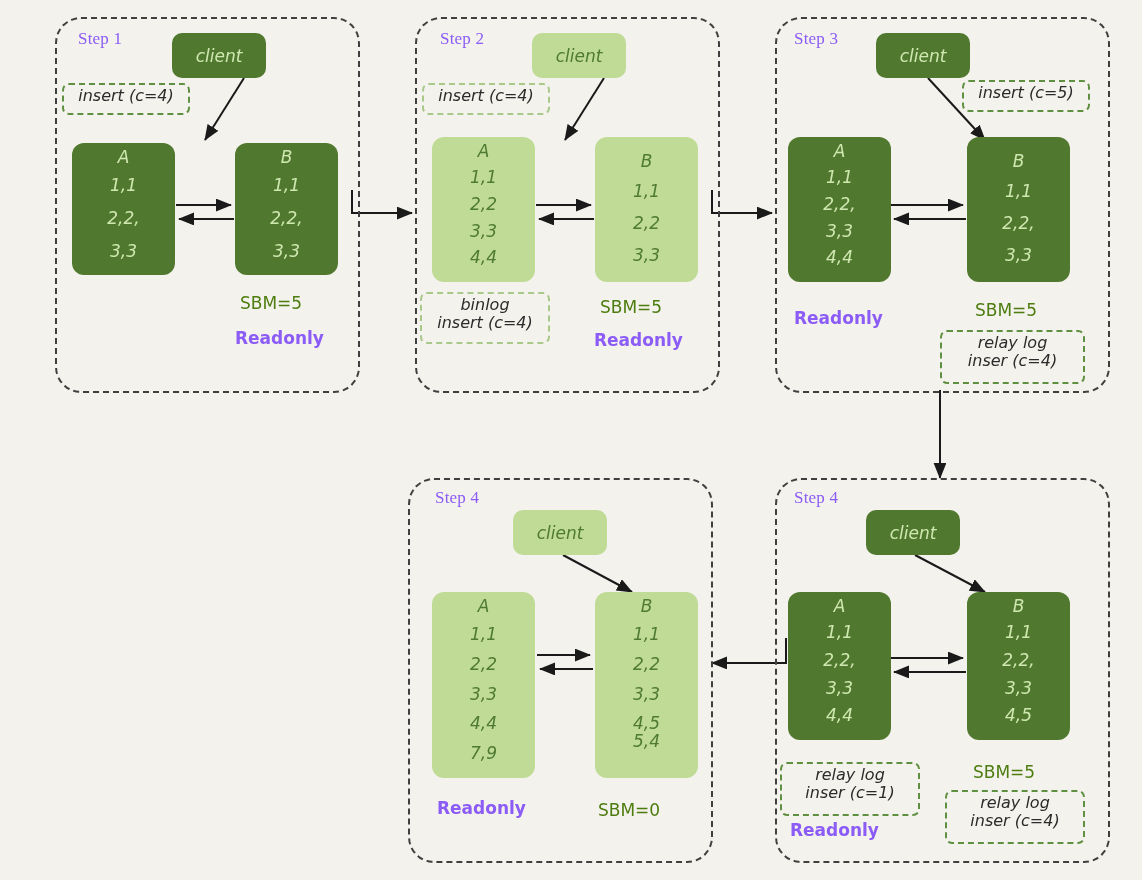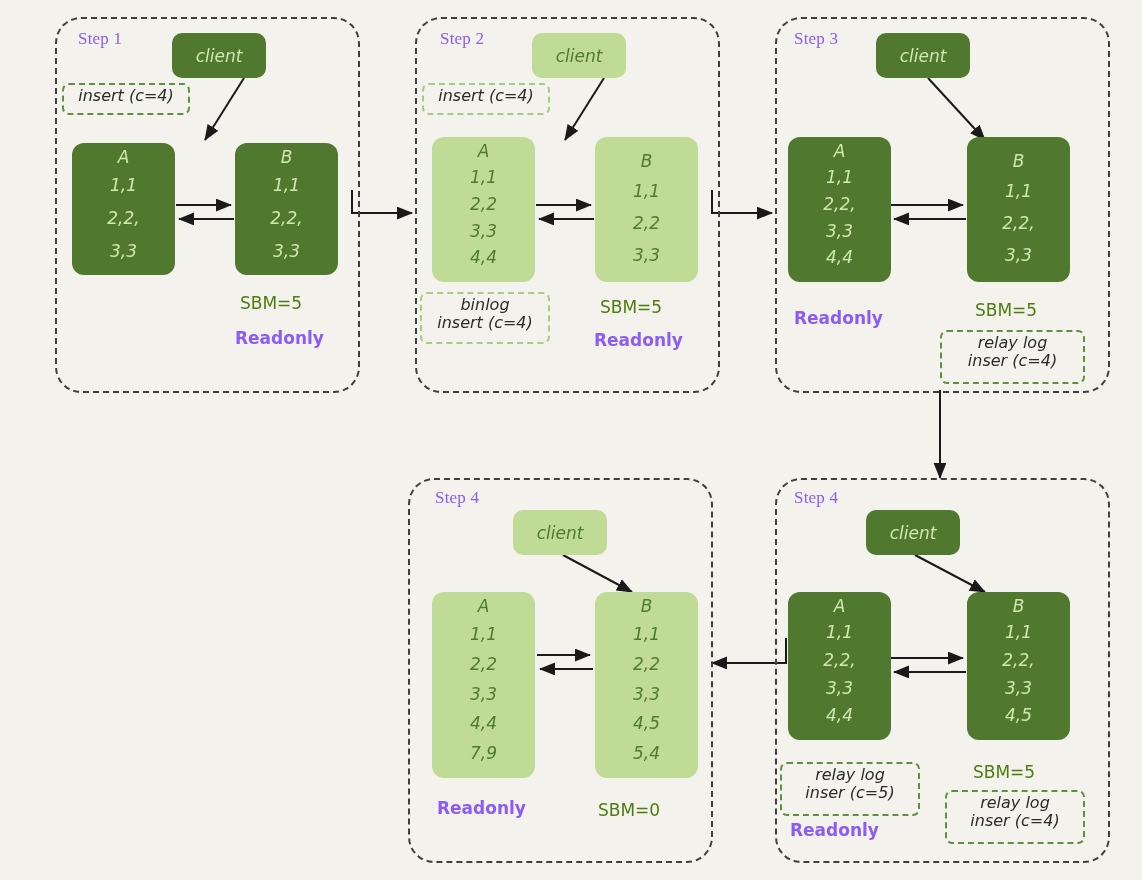--- a/index.html
+++ b/index.html
@@ -219,20 +219,23 @@
   <div class="note" style="left:600px;top:297px;">SBM=5</div>
   <div class="note readonly" style="left:594px;top:330px;">Readonly</div>
 
   <div class="panel" style="left:775px;top:17px;width:335px;height:376px;"></div>
   <div class="panel-title" style="left:794px;top:29px;">Step 3</div>
 
   <div class="client dark" style="left:876px;top:33px;width:94px;height:45px;">
     <span>client</span>
   </div>
 
+  <div class="tag" style="left:962px;top:80px;width:128px;height:32px;">
+    <span class="tline">insert (c=5)</span>
+  </div>
 
   <div class="node dark" style="left:788px;top:137px;width:103px;height:145px;">
     <span class="row">A</span>
     <span class="row" style="margin-top:8px;">1,1</span>
     <span class="row" style="margin-top:9px;">2,2,</span>
     <span class="row" style="margin-top:9px;">3,3</span>
     <span class="row" style="margin-top:9px;">4,4</span>
   </div>
 
   <div class="node dark" style="left:967px;top:137px;width:103px;height:145px;padding-top:16px;">
@@ -268,21 +271,21 @@
   <div class="node dark" style="left:967px;top:592px;width:103px;height:148px;">
     <span class="row">B</span>
     <span class="row" style="margin-top:8px;">1,1</span>
     <span class="row" style="margin-top:10px;">2,2,</span>
     <span class="row" style="margin-top:10px;">3,3</span>
     <span class="row" style="margin-top:10px;">4,5</span>
   </div>
 
   <div class="tag" style="left:780px;top:762px;width:140px;height:54px;">
     <span class="tline">relay log</span>
-    <span class="tline">inser (c=5)</span>
+    <span class="tline">inser (c=1)</span>
   </div>
 
   <div class="note readonly" style="left:790px;top:820px;">Readonly</div>
   <div class="note" style="left:973px;top:762px;">SBM=5</div>
 
   <div class="tag" style="left:945px;top:790px;width:140px;height:54px;">
     <span class="tline">relay log</span>
     <span class="tline">inser (c=4)</span>
   </div>
 
@@ -301,19 +304,19 @@
     <span class="row" style="margin-top:12px;">4,4</span>
     <span class="row" style="margin-top:12px;">7,9</span>
   </div>
 
   <div class="node light" style="left:595px;top:592px;width:103px;height:186px;">
     <span class="row">B</span>
     <span class="row" style="margin-top:10px;">1,1</span>
     <span class="row" style="margin-top:12px;">2,2</span>
     <span class="row" style="margin-top:12px;">3,3</span>
     <span class="row" style="margin-top:12px;">4,5</span>
-    <span class="row" style="margin-top:12px;">5,4</span>
+    <span class="row" style="">5,4</span>
   </div>
 
   <div class="note readonly" style="left:437px;top:798px;">Readonly</div>
   <div class="note" style="left:598px;top:800px;">SBM=0</div>
 
 </div>
 
 </body></html>

